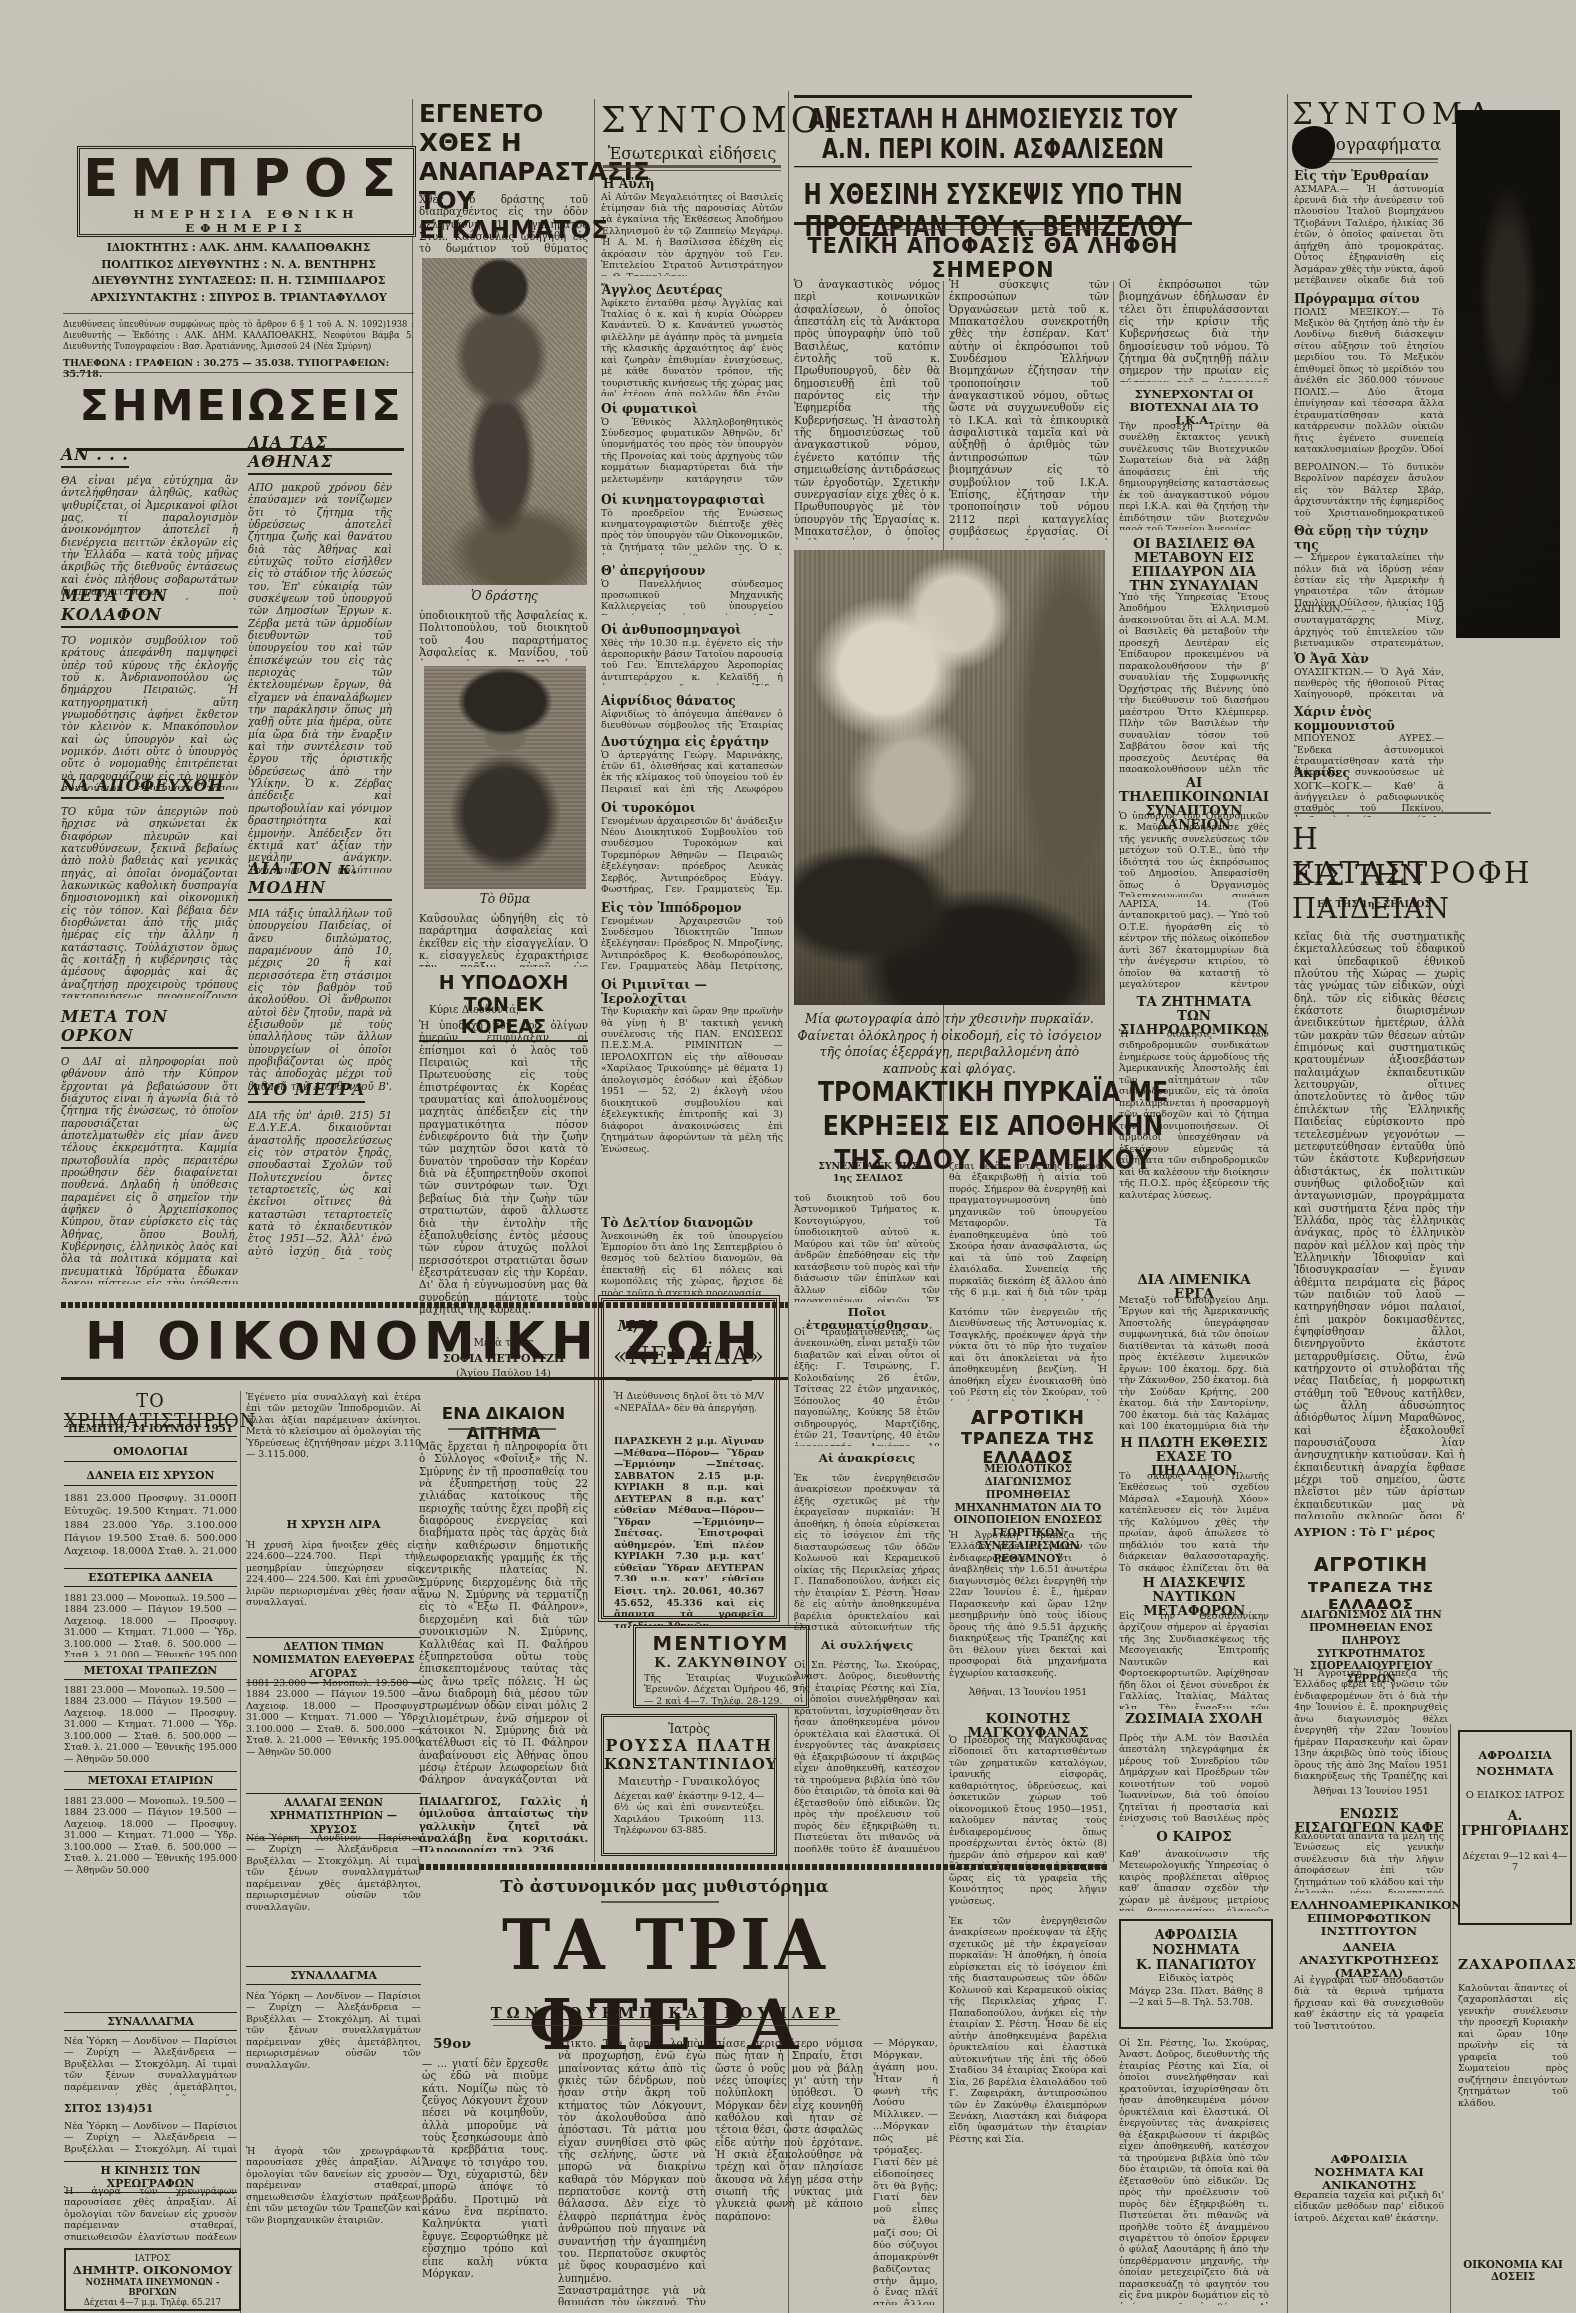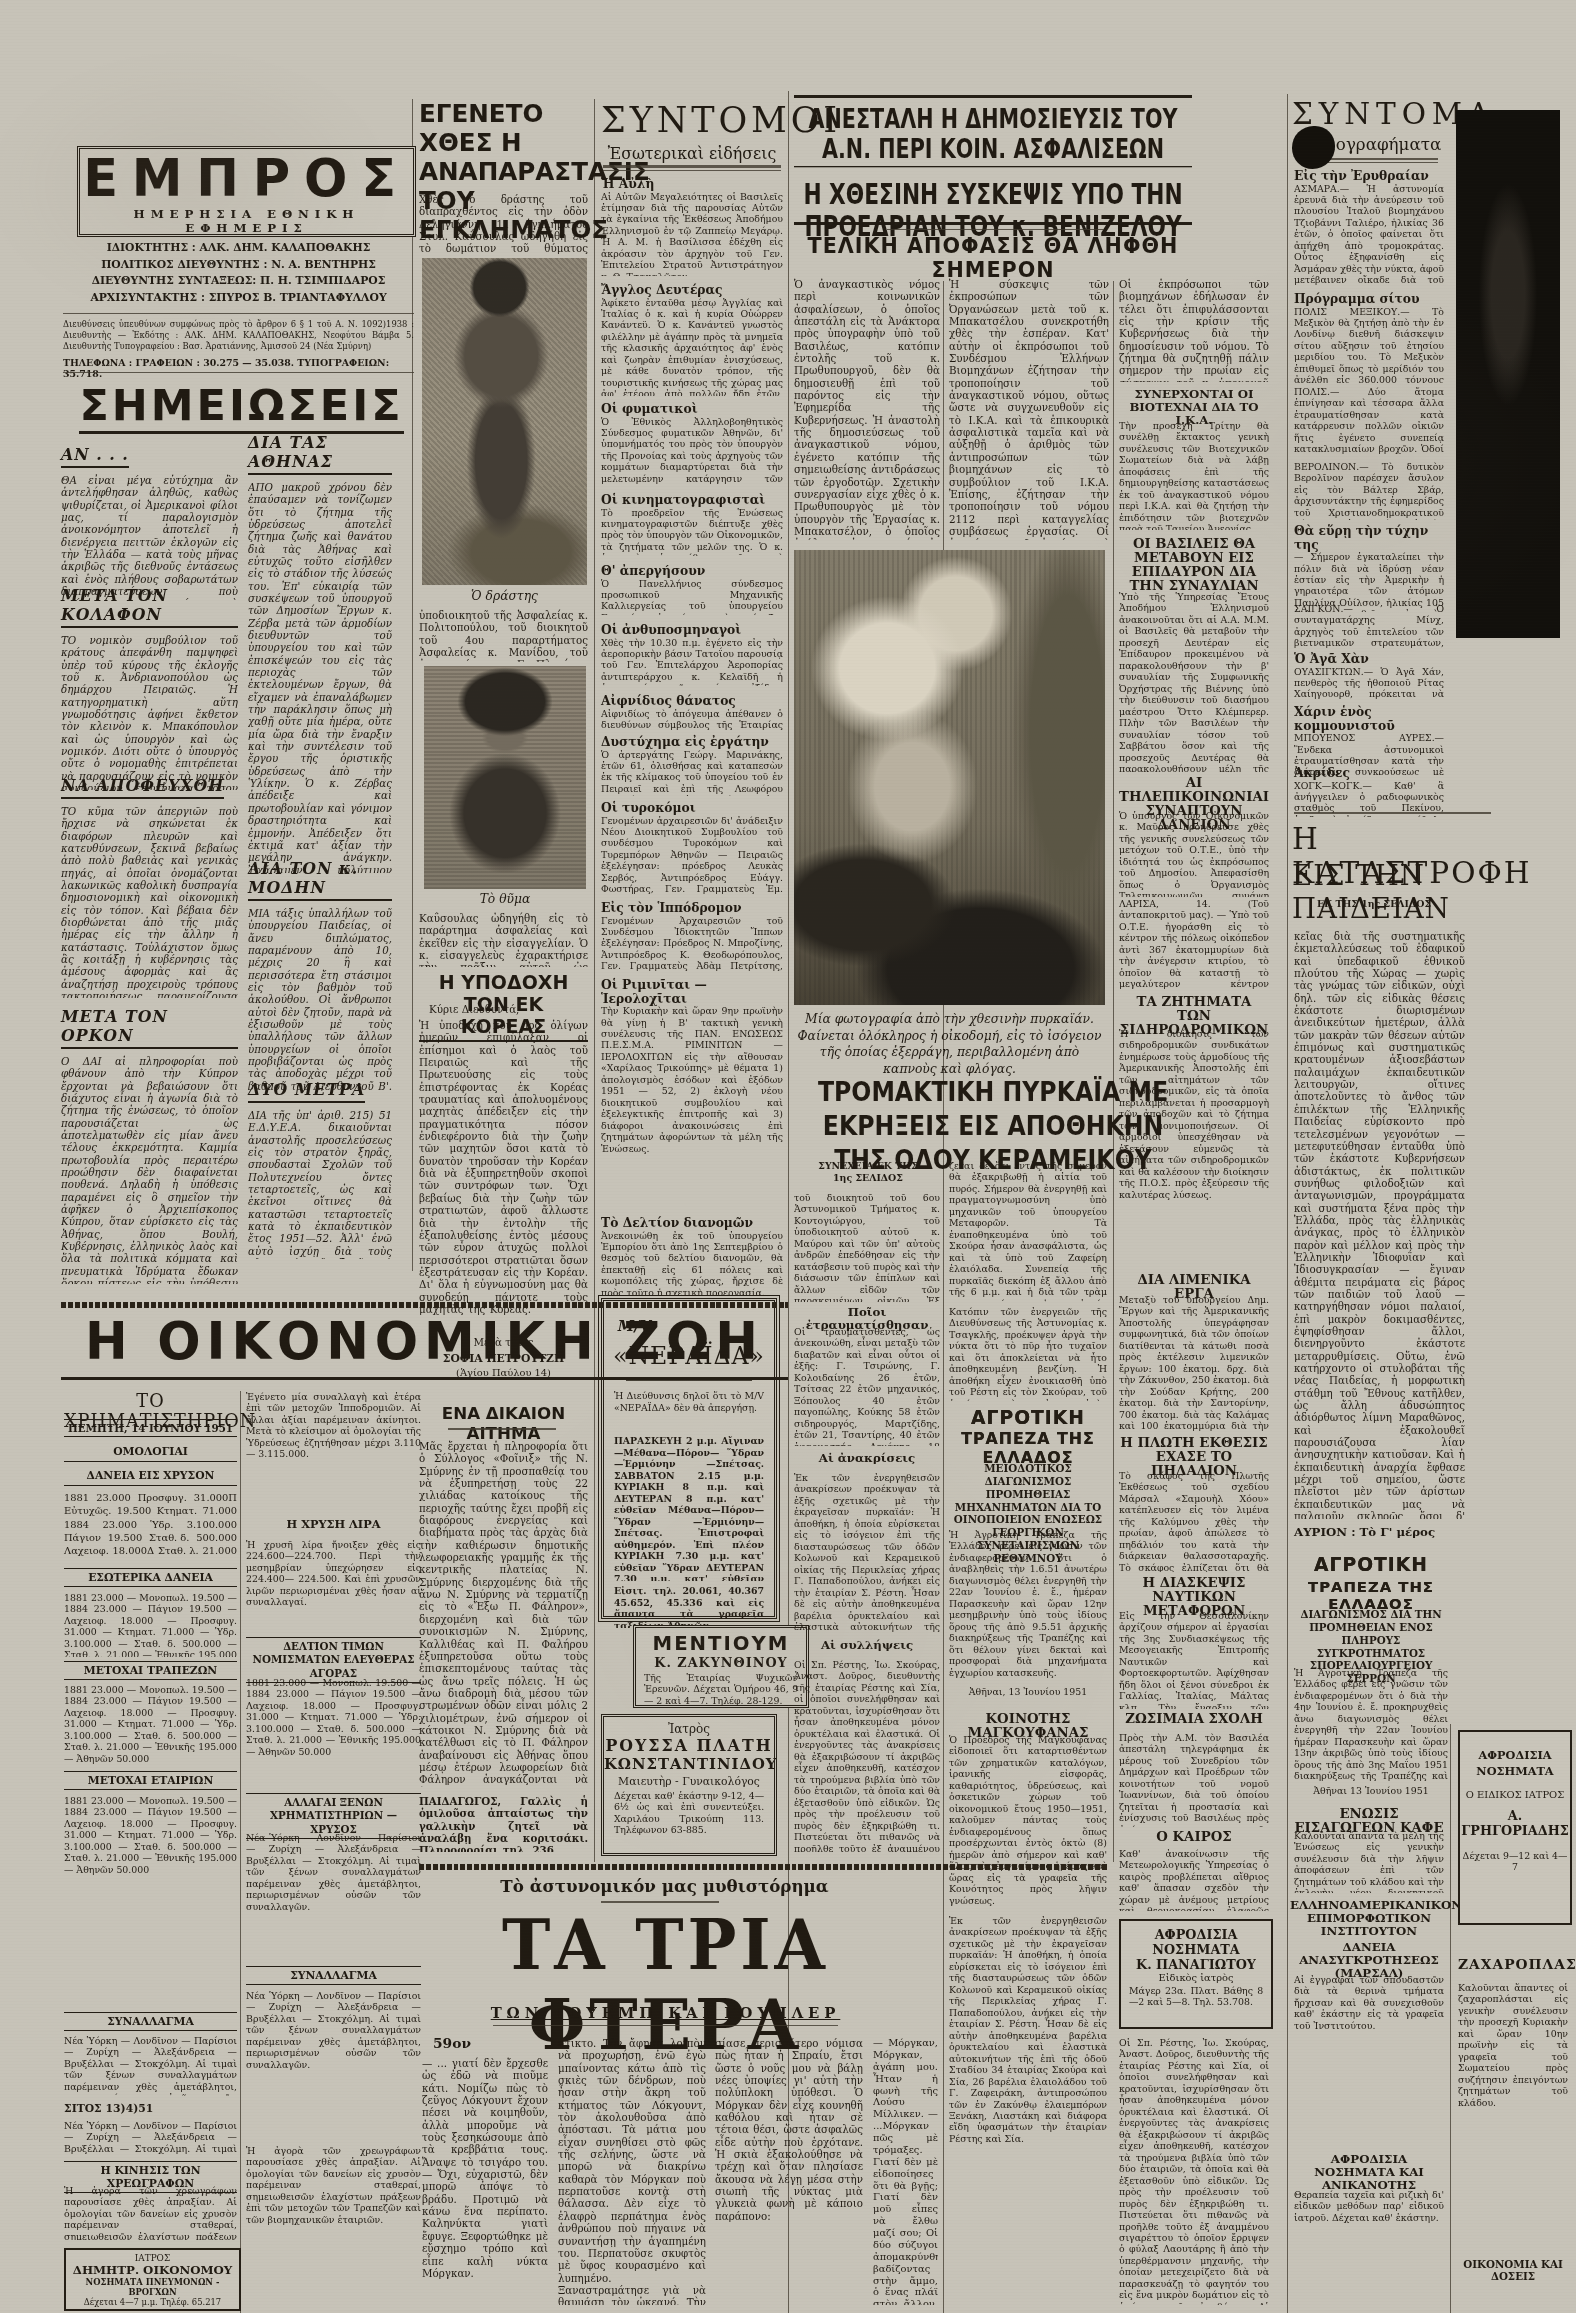--- a/index.html
+++ b/index.html
@@ -57,21 +57,21 @@
     <div>ΠΟΛΙΤΙΚΟΣ ΔΙΕΥΘΥΝΤΗΣ : Ν. Α. ΒΕΝΤΗΡΗΣ</div>
     <div>ΔΙΕΥΘΥΝΤΗΣ ΣΥΝΤΑΞΕΩΣ: Π. Η. ΤΣΙΜΠΙΔΑΡΟΣ</div>
     <div>ΑΡΧΙΣΥΝΤΑΚΤΗΣ : ΣΠΥΡΟΣ Β. ΤΡΙΑΝΤΑΦΥΛΛΟΥ</div>
   </div>
   <div class="rule-h" style="left:63px;top:313px;width:351px;"></div>
   <div class="abs jt" style="left:63px;top:319px;width:351px;font-size:8.4px;line-height:1.3;">Διευθύνσεις ὑπευθύνων συμφώνως πρὸς τὸ ἄρθρον 6 § 1 τοῦ Α. Ν. 1092)1938 : Διευθυντὴς — Ἐκδότης : ΑΛΚ. ΔΗΜ. ΚΑΛΑΠΟΘΑΚΗΣ, Νεοφύτου Βάμβα 5. Διευθυντὴς Τυπογραφείου : Βασ. Ἀρατιάννης, Ἀμισσοῦ 24 (Νέα Σμύρνη)</div>
   <div class="abs" style="left:63px;top:357px;width:351px;font-size:9.4px;font-weight:bold;">ΤΗΛΕΦΩΝΑ : ΓΡΑΦΕΙΩΝ : 30.275 — 35.038. ΤΥΠΟΓΡΑΦΕΙΩΝ: 35.718.</div>
   <div class="rule-h" style="left:63px;top:372px;width:351px;"></div>
 
   <div class="abs ct" style="left:79px;top:380px;width:325px;">
-    <span style="font-size:43px;font-weight:bold;letter-spacing:3px;border-bottom:3px solid #241e15;padding-bottom:1px;font-family:'DejaVu Sans','Liberation Sans',sans-serif;">ΣΗΜΕΙΩΣΕΙΣ</span>
+    <span style="font-size:43px;font-weight:bold;letter-spacing:3px;border-bottom:3px solid #241e15;padding-bottom:18px;font-family:'DejaVu Sans','Liberation Sans',sans-serif;">ΣΗΜΕΙΩΣΕΙΣ</span>
   </div>
 
   <div class="abs" style="left:61px;top:445px;width:177px;">
     <div class="notes-head ital">ΑΝ . . .</div>
     <div class="body-txt ital" style="height:126px;margin-top:5.9px;">ΘΑ εἶναι μέγα εὐτύχημα ἂν ἀντελήφθησαν ἀληθῶς, καθὼς ψιθυρίζεται, οἱ Ἀμερικανοὶ φίλοι μας, τί παραλογισμὸν ἀνοικονόμητον ἀποτελεῖ ἡ διενέργεια πειττῶν ἐκλογῶν εἰς τὴν Ἑλλάδα — κατὰ τοὺς μῆνας ἀκριβῶς τῆς διεθνοῦς ἐντάσεως καὶ ἑνὸς πλήθους σοβαρωτάτων διαπραγματεύσεων ποὺ πρόκειται καὶ πρέπει νὰ διεξαχθοῦν. Ἂν ἀληθεύουν τὰ ψιθυριζόμενα περὶ τῶν ἀμερικανικῶν σκέψεων, εἴμεθα βέβαιοι ὅτι θὰ εὑρεθῇ τρόπος ματαιώσεως τῶν ἐκλογικῶν ἀνοησιῶν ὅσον καὶ ἂν φαίνωνται ὑπερωριμάσασαι.</div>
   </div>
   <div class="abs" style="left:61px;top:586px;width:177px;">
     <div class="notes-head ital">ΜΕΤΑ ΤΟΝ ΚΟΛΑΦΟΝ</div>
     <div class="body-txt ital" style="height:156px;margin-top:5.9px;">ΤΟ νομικὸν συμβούλιον τοῦ κράτους ἀπεφάνθη παμψηφεὶ ὑπὲρ τοῦ κύρους τῆς ἐκλογῆς τοῦ κ. Ἀνδριανοπούλου ὡς δημάρχου Πειραιῶς. Ἡ κατηγορηματικὴ αὕτη γνωμοδότησις ἀφήνει ἔκθετον τὸν κλεινὸν κ. Μπακόπουλον καὶ ὡς ὑπουργὸν καὶ ὡς νομικόν. Διότι οὔτε ὁ ὑπουργὸς οὔτε ὁ νομομαθὴς ἐπιτρέπεται νὰ παρουσιάζουν εἰς τὸ νομικὸν συμβούλιον ἐρωτήματα τόσον ἀνερμάτιστα, ὥστε νὰ ἀποδοκιμάζωνται π α μ ψ η φ ε ί. Ὁ ἴδιος ἂς σύρῃ τὰ συμπεράσματα.</div>
   </div>

